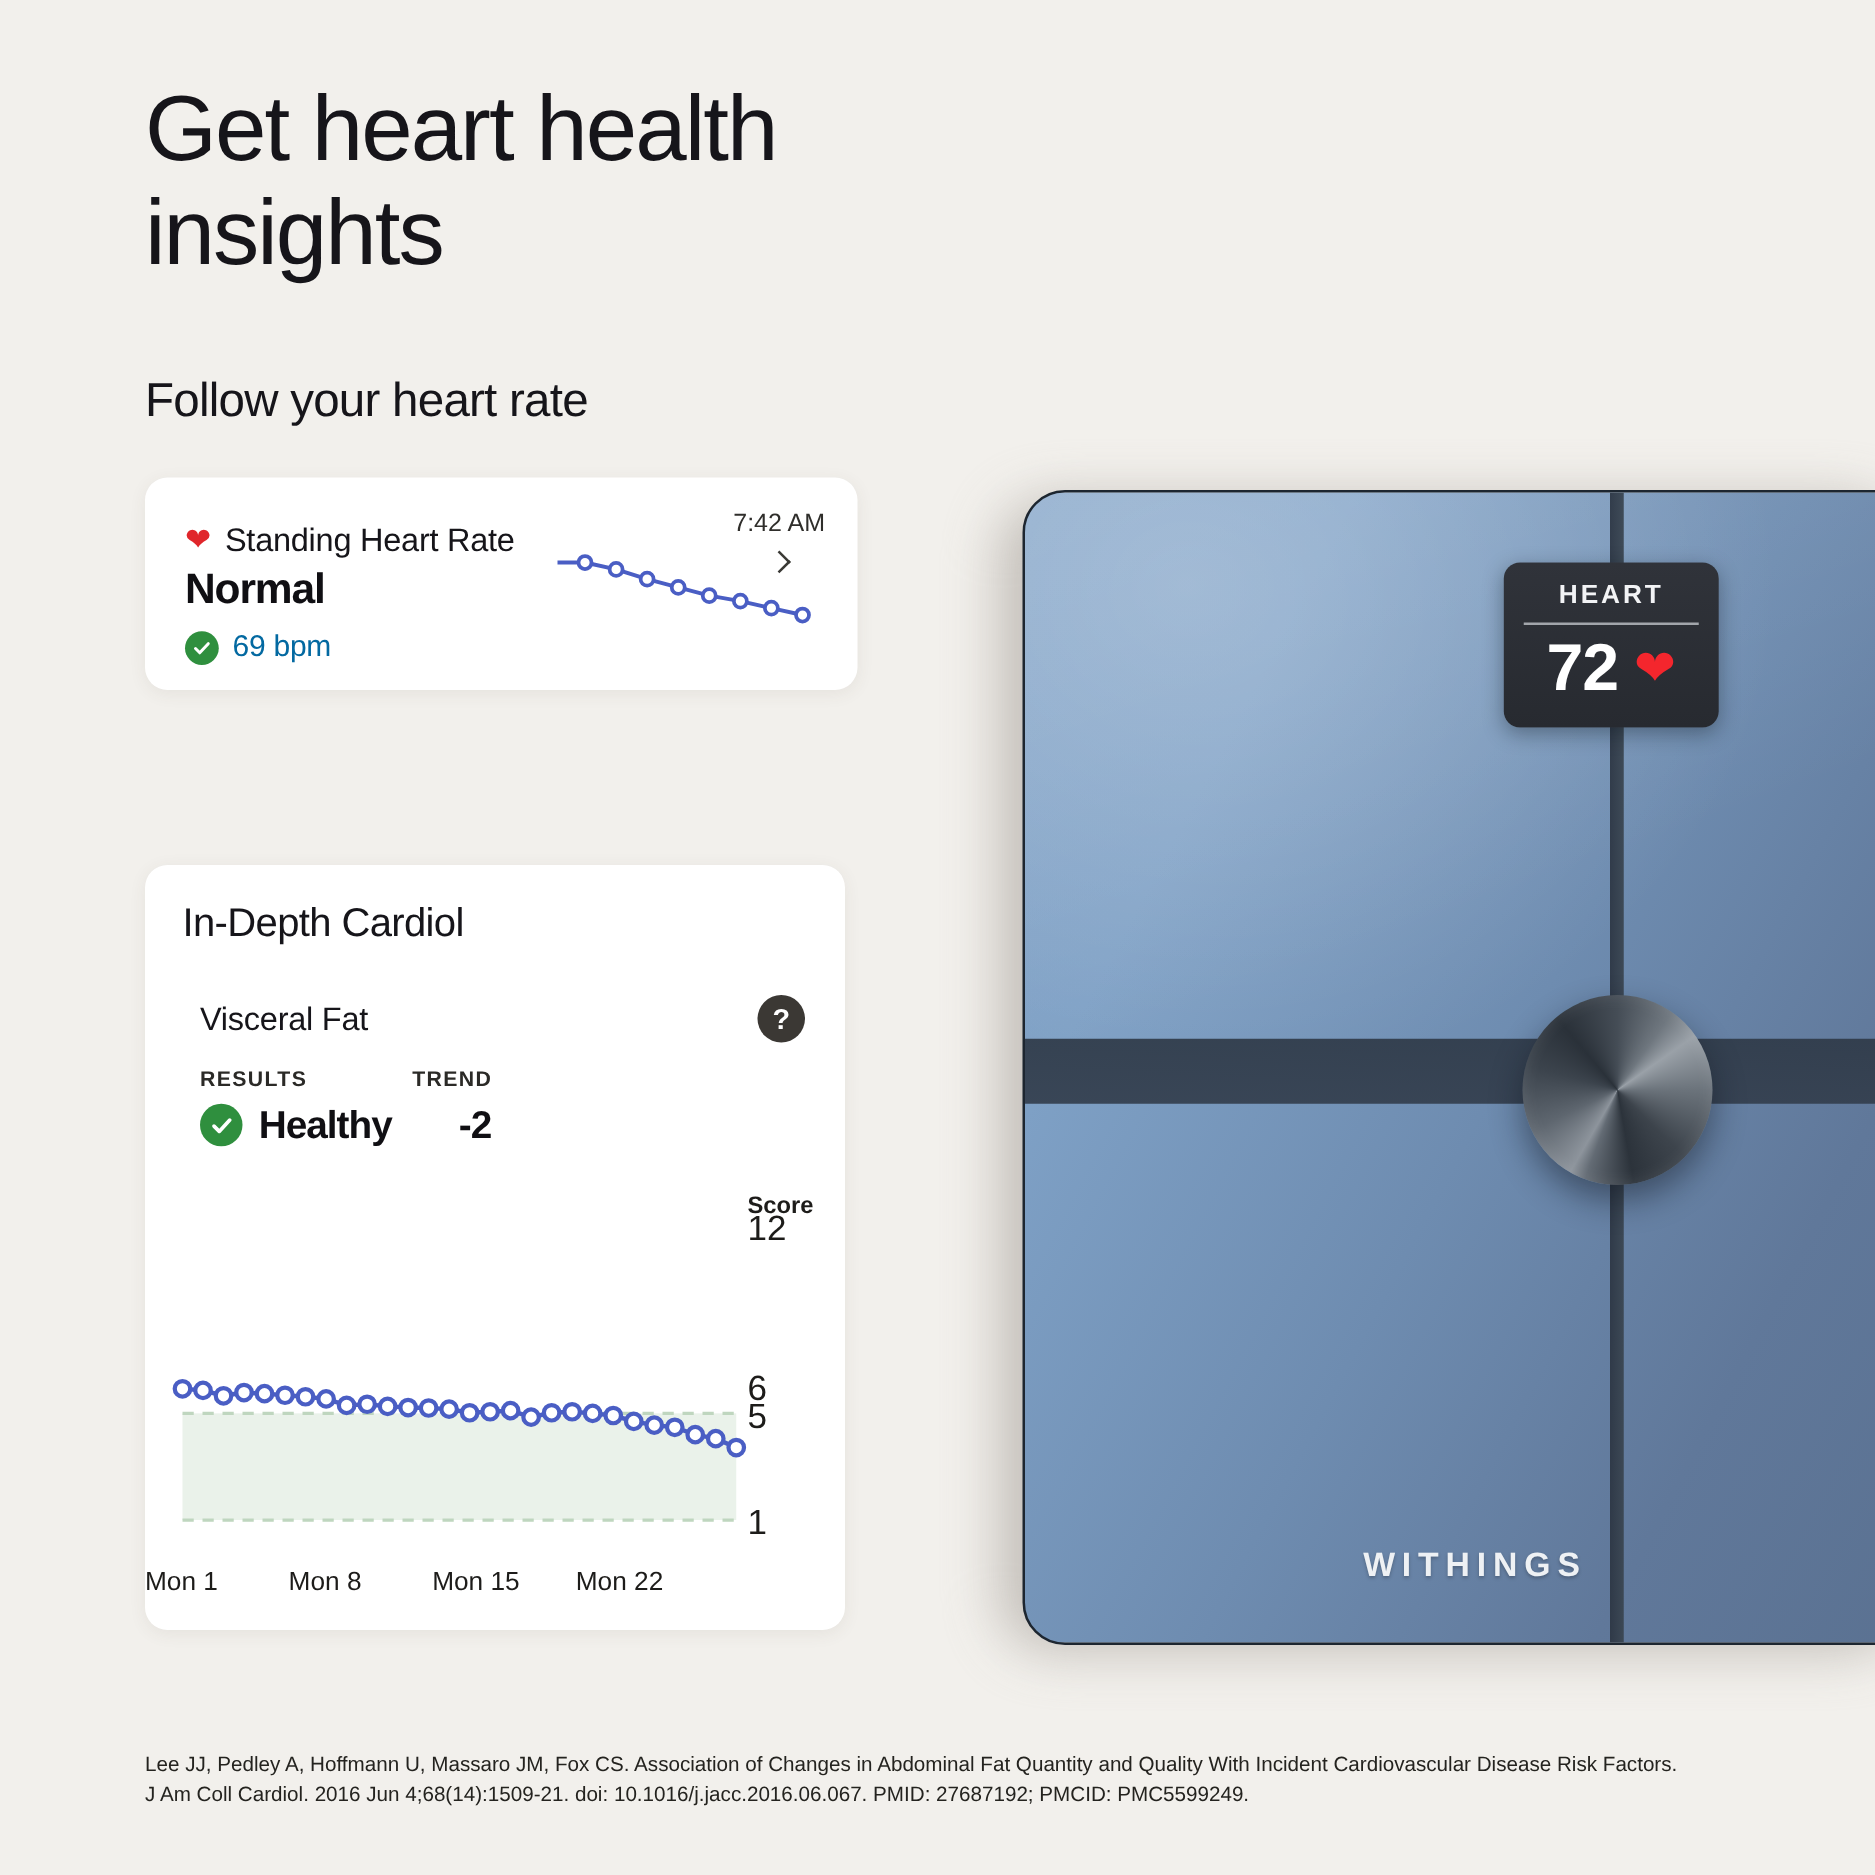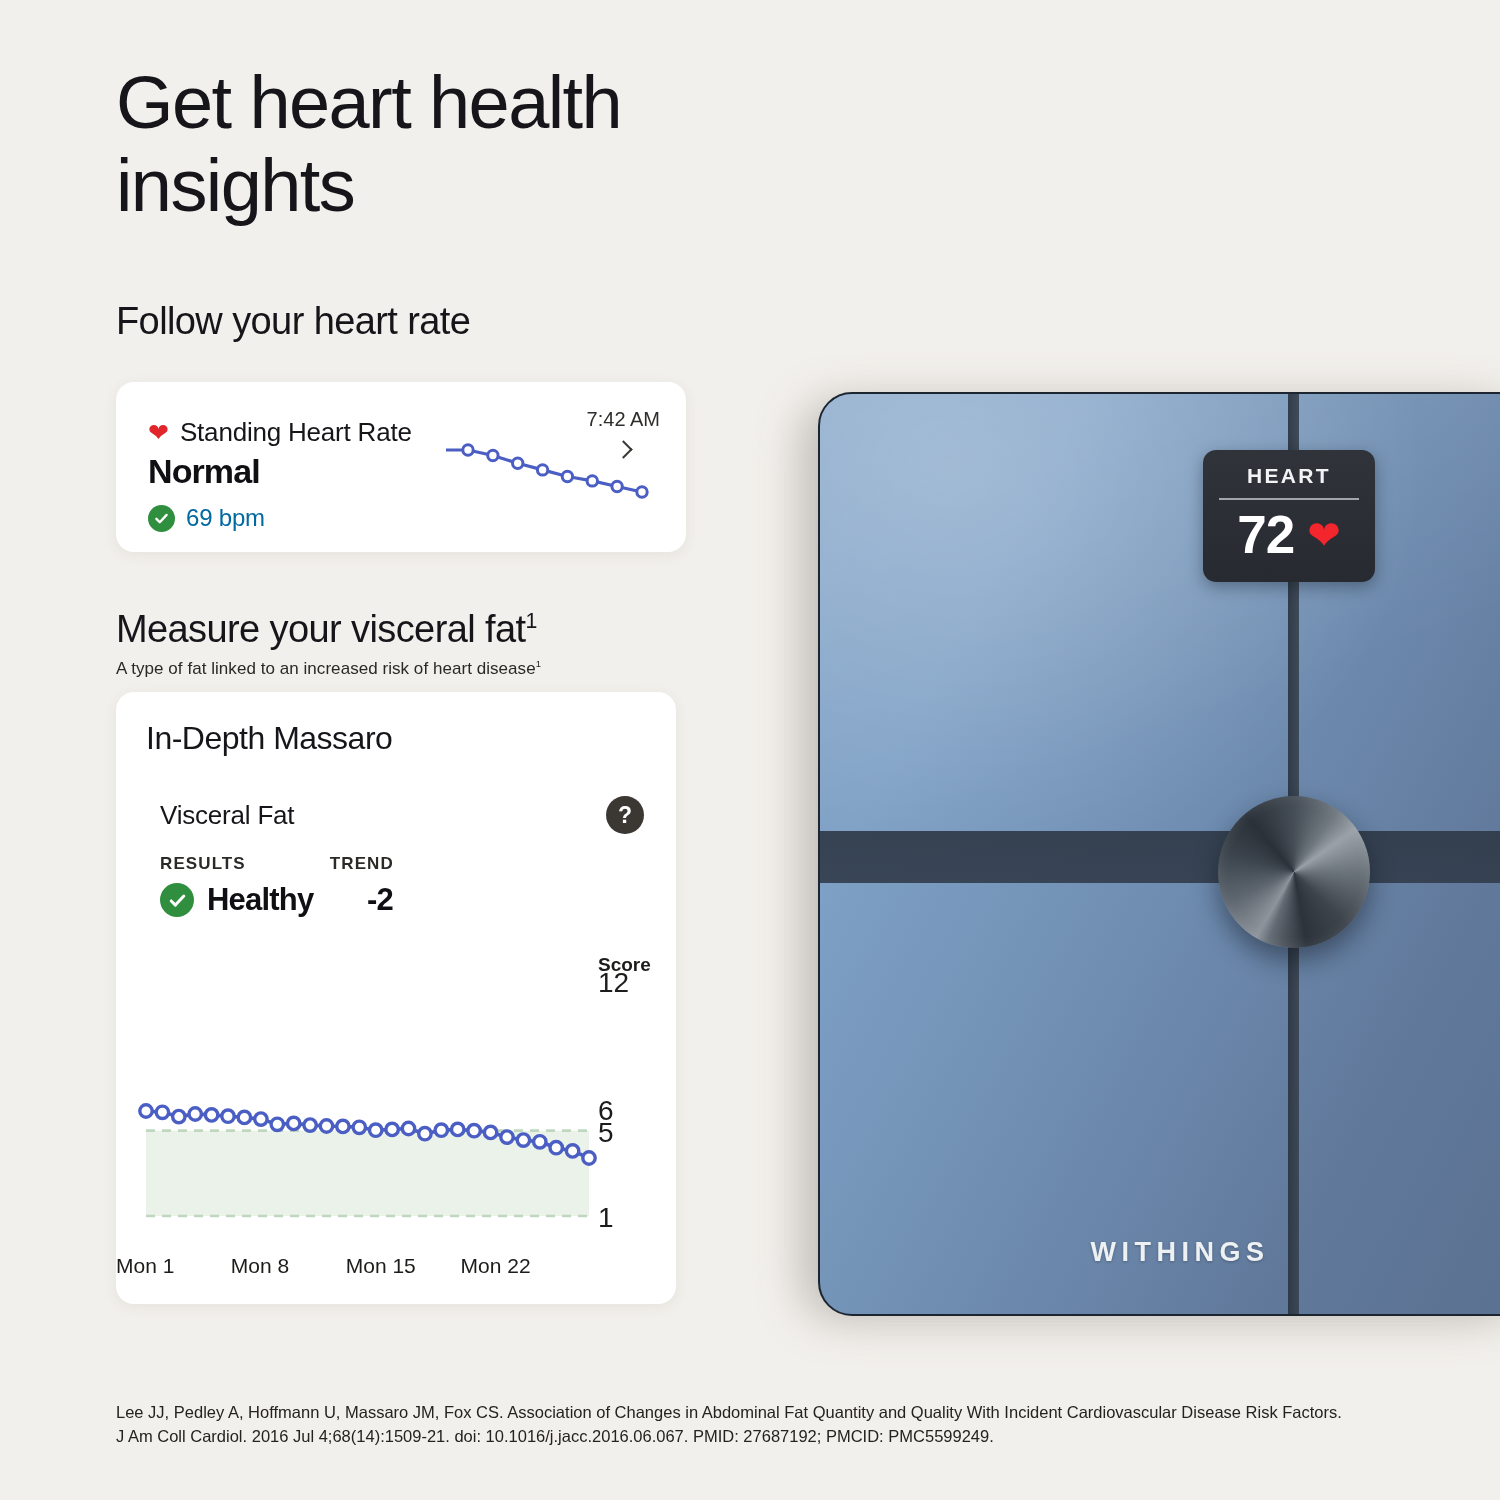--- a/index.html
+++ b/index.html
@@ -217,31 +217,23 @@
           <circle cx="71.7" cy="23.3" r="5.2" fill="#ffffff" stroke="#4a5ec4" stroke-width="3"></circle>
           <circle cx="96.6" cy="29.9" r="5.2" fill="#ffffff" stroke="#4a5ec4" stroke-width="3"></circle>
           <circle cx="121.4" cy="36.5" r="5.2" fill="#ffffff" stroke="#4a5ec4" stroke-width="3"></circle>
           <circle cx="146.3" cy="40.9" r="5.2" fill="#ffffff" stroke="#4a5ec4" stroke-width="3"></circle>
           <circle cx="171.1" cy="46.5" r="5.2" fill="#ffffff" stroke="#4a5ec4" stroke-width="3"></circle>
           <circle cx="196.0" cy="52.0" r="5.2" fill="#ffffff" stroke="#4a5ec4" stroke-width="3"></circle>
         </g>
     </svg>
   </div>
 
-  <div id="vf-heading">
-    <h2 class="sec-title">
-      <span>Measure your visceral fat</span><sup>1</sup>
-    </h2>
-    <p class="sec-sub">
-      <span>A type of fat linked to an increased risk of heart disease</span><sup>1</sup>
-    </p>
-  </div>
 
   <div id="vf-card" class="card">
-    <div class="vf-card-title">In-Depth Massaro</div>
+    <div class="vf-card-title">In-Depth Cardiol</div>
 
     <div class="vf-sub">Visceral Fat</div>
 
     <div class="help-icon">?</div>
 
     <div class="col-labels">
       <span class="col-label">RESULTS</span>
       <span class="col-label trend">TREND</span>
     </div>
 
@@ -326,16 +318,16 @@
         <span class="hs-num">72</span>
         <span class="hs-heart">❤</span>
       </div>
     </div>
 
     <div class="brand">WITHINGS</div>
   </div>
 
   <div class="footnote">
     <div>Lee JJ, Pedley A, Hoffmann U, Massaro JM, Fox CS. Association of Changes in Abdominal Fat Quantity and Quality With Incident Cardiovascular Disease Risk Factors.</div>
-    <div>J Am Coll Cardiol. 2016 Jul 4;68(14):1509-21. doi: 10.1016/j.jacc.2016.06.067. PMID: 27687192; PMCID: PMC5599249.</div>
+    <div>J Am Coll Cardiol. 2016 Jun 4;68(14):1509-21. doi: 10.1016/j.jacc.2016.06.067. PMID: 27687192; PMCID: PMC5599249.</div>
   </div>
 
 </div>
 
 </body></html>

